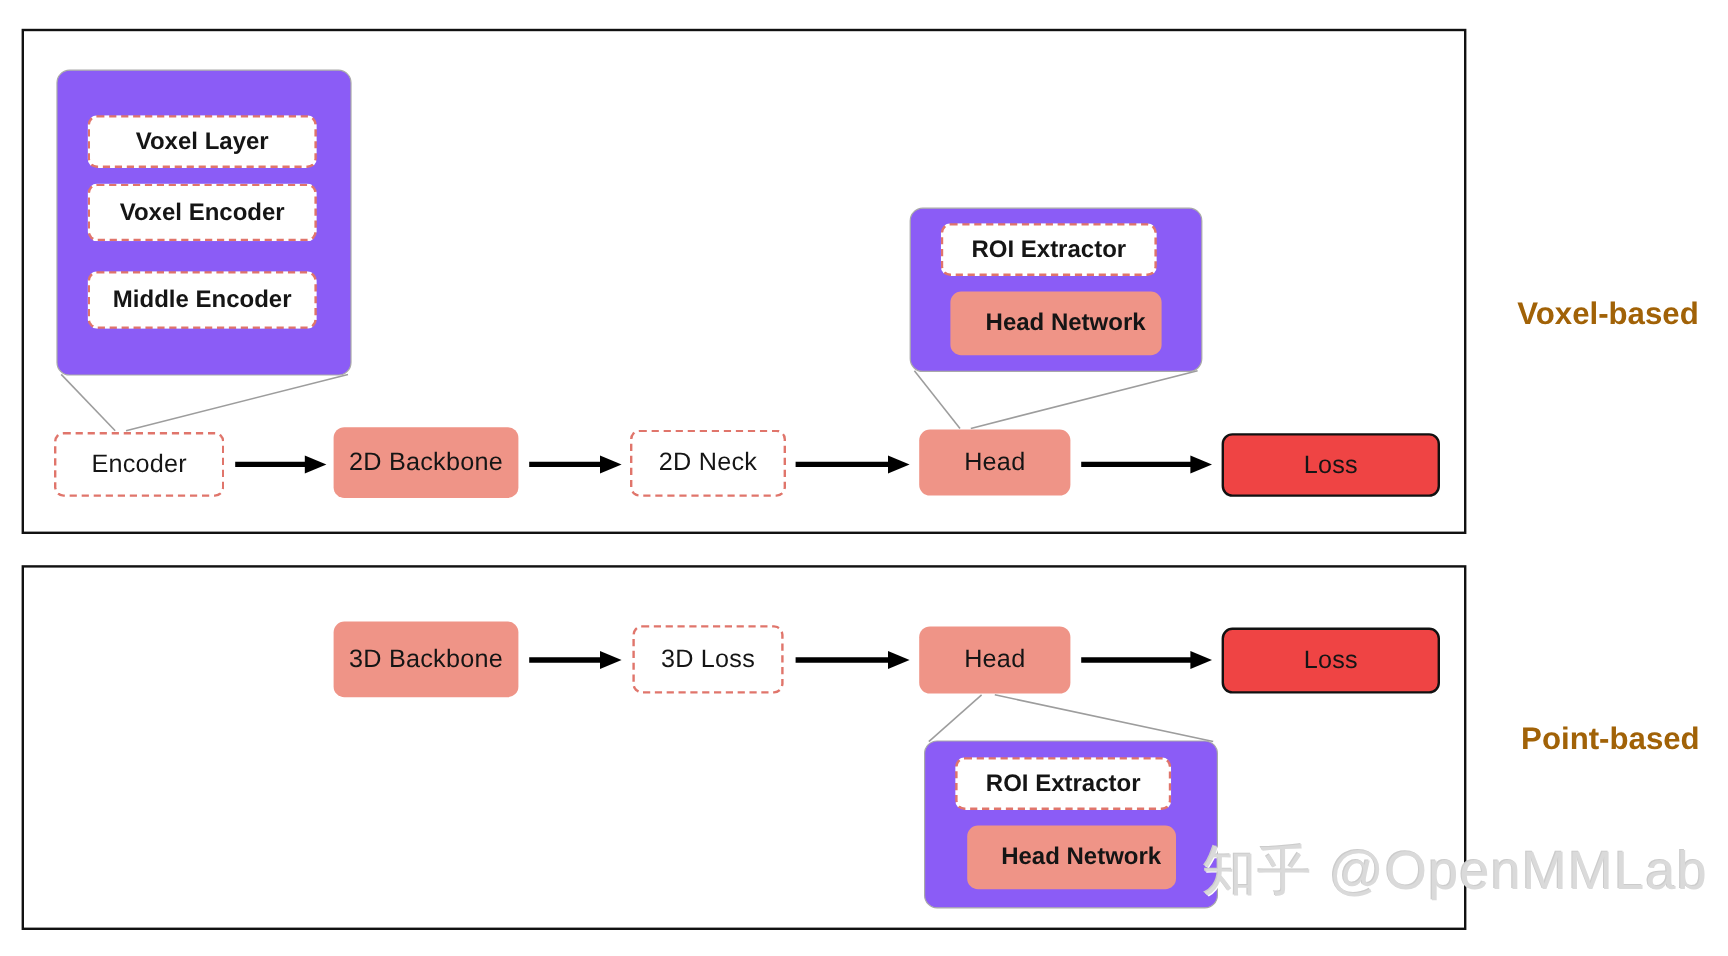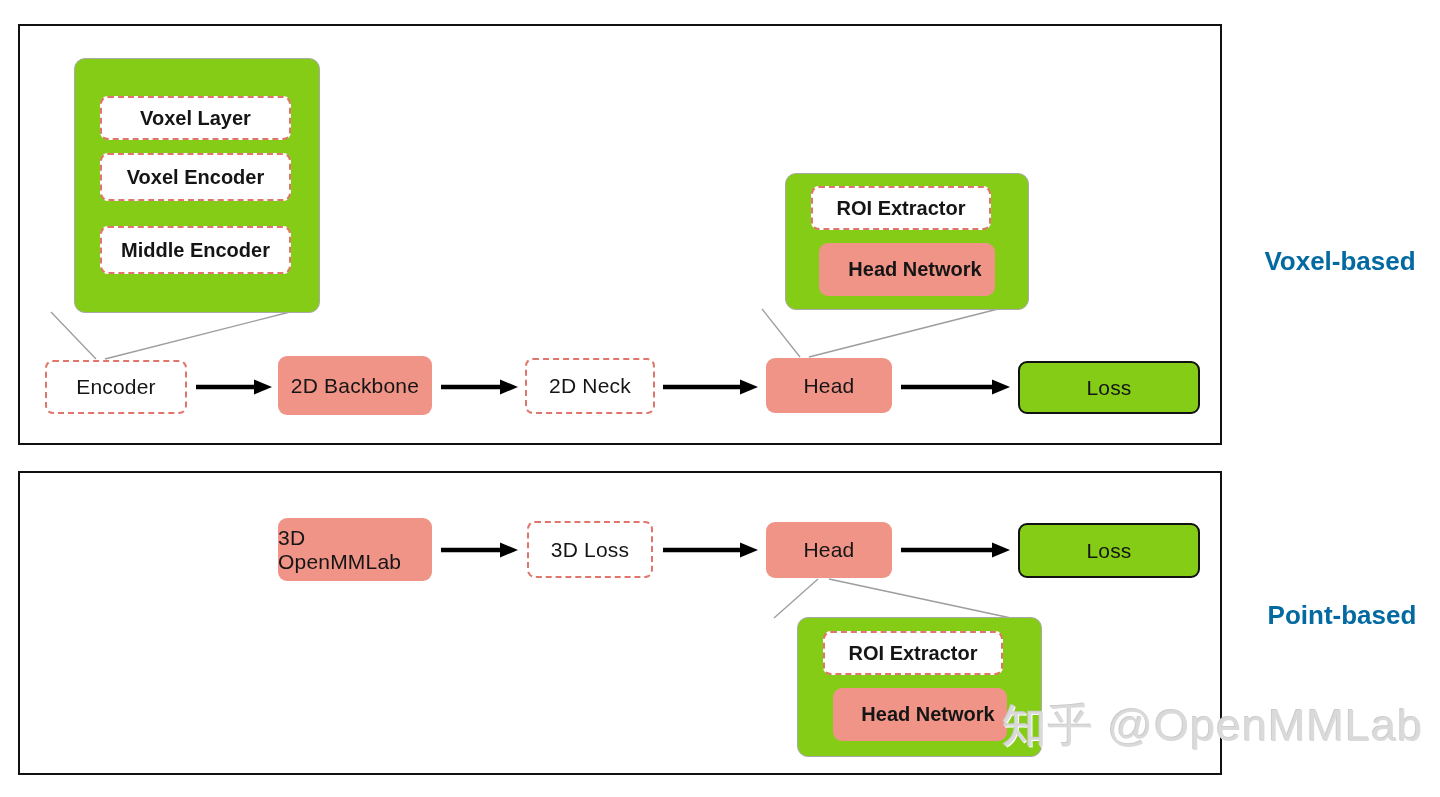--- a/index.html
+++ b/index.html
@@ -6,27 +6,27 @@
   body{width:1440px;height:797px;position:relative;overflow:hidden;
        font-family:"Liberation Sans","DejaVu Sans",sans-serif;}
   .canvas{position:absolute;left:0;top:0;width:1440px;height:797px;}
   .overlay{position:absolute;left:0;top:0;width:1440px;height:797px;z-index:1;}
   .panel{position:absolute;border:2.5px solid #111111;background:transparent;z-index:0;box-sizing:border-box;}
   .node{position:absolute;display:flex;align-items:center;justify-content:center;
         font-weight:normal;font-size:21px;color:#151515;box-sizing:border-box;z-index:2;
         letter-spacing:0.2px;}
   .node.solid{background:#EF9487;border-radius:9px;}
   .node.dashed{background:#ffffff;border:2px dashed #E0756B;border-radius:8px;}
-  .node.outline{background:#84cc16;border:2.5px solid #111111;border-radius:9px;}
-  .callout{position:absolute;background:#84cc16;border:1.3px solid #A9A9A9;border-radius:11px;z-index:3;box-sizing:border-box;margin-left:27px;}
+  .node.outline{background:#ef4444;border:2.5px solid #111111;border-radius:9px;}
+  .callout{position:absolute;background:#8b5cf6;border:1.3px solid #A9A9A9;border-radius:11px;z-index:3;box-sizing:border-box;}
   .mini{position:absolute;display:flex;align-items:center;justify-content:center;
         font-weight:bold;font-size:20px;color:#151515;box-sizing:border-box;}
   .mini.dashed{background:#ffffff;border:2px dashed #E0756B;border-radius:8px;}
   .mini.solid{background:#EF9487;border-radius:9px;padding-left:16px;}
-  .side-label{position:absolute;font-weight:bold;font-size:26px;color:#0369a1;z-index:2;
+  .side-label{position:absolute;font-weight:bold;font-size:26px;color:#a16207;z-index:2;
               display:flex;align-items:center;justify-content:center;}
   .watermark{position:absolute;left:1002px;top:696px;z-index:6;font-size:45px;color:#DADADA;
              letter-spacing:1px;white-space:nowrap;
              text-shadow:-1px -1px 0 #cccccc,1px 1px 0 #ffffff;}
 </style>
 </head>
 <body>
 
 <div class="canvas">
 
@@ -82,21 +82,21 @@
   <div class="node dashed" style="left:45px;top:360px;width:142px;height:54px">Encoder</div>
   <div class="node solid" style="left:278px;top:356px;width:154px;height:59px">2D Backbone</div>
   <div class="node dashed" style="left:525px;top:358px;width:130px;height:56px">2D Neck</div>
   <div class="node solid" style="left:766px;top:358px;width:126px;height:55px">Head</div>
   <div class="node outline" style="left:1018px;top:361px;width:182px;height:53px">Loss</div>
 
   <div class="side-label" style="left:1240px;top:244px;width:200px;height:34px">Voxel-based</div>
 
   <div class="panel" style="left:18px;top:471px;width:1204px;height:304px"></div>
 
-  <div class="node solid" style="left:278px;top:518px;width:154px;height:63px">3D OpenMMLab</div>
+  <div class="node solid" style="left:278px;top:518px;width:154px;height:63px">3D Backbone</div>
   <div class="node dashed" style="left:527px;top:521px;width:126px;height:57px">3D Loss</div>
   <div class="node solid" style="left:766px;top:522px;width:126px;height:56px">Head</div>
   <div class="node outline" style="left:1018px;top:523px;width:182px;height:55px">Loss</div>
 
   <div class="callout" style="left:770px;top:617px;width:245px;height:140px">
     <div class="mini dashed" style="left:25px;top:13px;width:180px;height:44px">ROI Extractor</div>
     <div class="mini solid" style="left:35px;top:70px;width:174px;height:53px">Head Network</div>
   </div>
 
   <div class="side-label" style="left:1244px;top:598px;width:196px;height:34px">Point-based</div>

